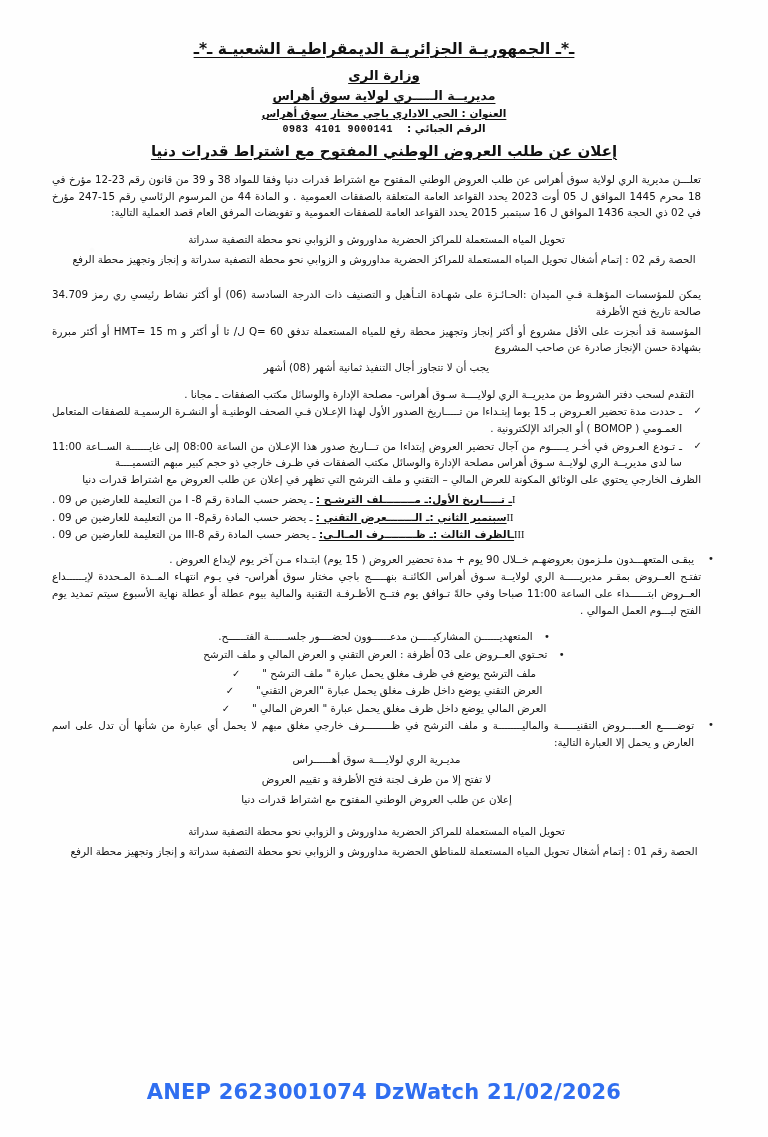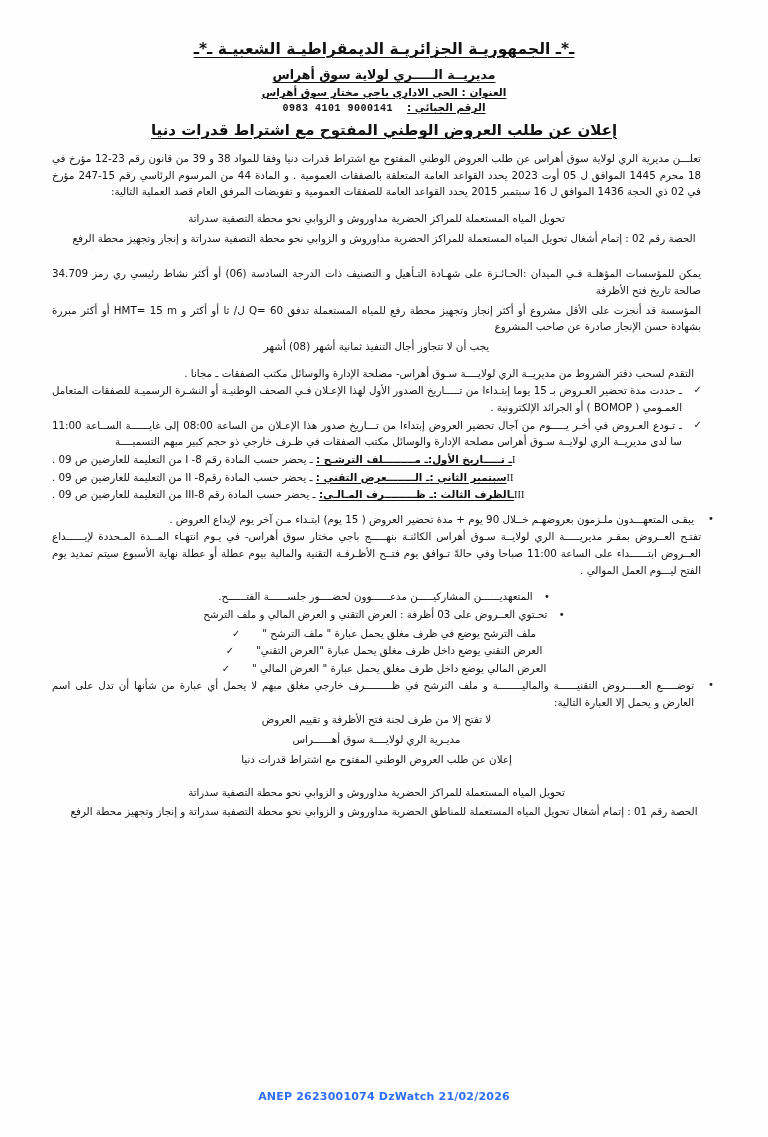--- a/index.html
+++ b/index.html
@@ -75,21 +75,20 @@
     font-size: 10.5px;
     font-weight: bold;
     margin: 0 0 7px 0;
     display: flex;
     justify-content: center;
     align-items: baseline;
     gap: 14px;
     direction: rtl;
   }
   .hdr-fiscal .lbl {
-    text-decoration: underline;
     text-underline-offset: 2px;
   }
   .hdr-fiscal .num {
     direction: ltr;
     font-family: Liberation Mono, monospace;
     font-size: 10px;
     letter-spacing: 0.5px;
   }
   .hdr-title {
     font-size: 15px;
@@ -200,34 +199,35 @@
     left: 0;
     right: 0;
     bottom: 33px;
     text-align: center;
   }
   .footer .anep {
     display: inline-block;
     direction: ltr;
     color: #2f6ef0;
     font-weight: bold;
-    font-size: 11px;
+    font-size: 21px;
     letter-spacing: 0.2px;
     font-family: "DejaVu Sans", "Liberation Sans", sans-serif;
   }
 </style>
 </head>
 <body>
 
 <div class="page">
 
   <div class="scanbody">
 
     <div class="hdr">
       <div class="hdr-line1">ـ*ـ الجمهوريـة الجزائريـة الديمقراطيـة الشعبيـة ـ*ـ</div>
+      <div class="hdr-line2">وزارة الري</div>
       <div class="hdr-line3">مديريــة الـــــري لولاية سوق أهراس</div>
       <div class="hdr-line4">العنوان :  الحي الاداري باجي مختار سوق أهراس</div>
       <div class="hdr-fiscal">
         <span class="lbl">الرقم الجبائي :</span>
         <span class="num">0983 4101 9000141</span>
       </div>
       <div class="hdr-title">إعلان  عن طلب العروض الوطني المفتوح مع اشتراط قدرات دنيا</div>
     </div>
 
     <div class="para jl">تعلـــن مديرية الري لولاية سوق أهراس عن طلب العروض الوطني المفتوح مع اشتراط قدرات دنيا  وفقا للمواد 38 و 39 من قانون رقم 23-12 مؤرخ في 18 محرم 1445 الموافق ل 05 أوت 2023 يحدد القواعد العامة المتعلقة بالصفقات العمومية . و المادة 44 من المرسوم الرئاسي رقم 15-247 مؤرخ في 02 ذي الحجة 1436 الموافق ل 16 سبتمبر 2015 يحدد القواعد العامة للصفقات العمومية و تفويضات المرفق  العام قصد العملية التالية:</div>
@@ -255,20 +255,21 @@
       <li>
         <span class="mk">✓</span>
         <span>ـ حددت مدة تحضير العـروض بـ 15 يوما إبتـداءا من تـــــاريخ الصدور الأول لهذا الإعـلان فـي الصحف الوطنيـة أو  النشـرة الرسميـة للصفقات المتعامل العمـومي ( BOMOP ) أو الجرائد الإلكترونية .</span>
       </li>
       <li>
         <span class="mk">✓</span>
         <span>ـ تـودع العـروض في أخـر يـــــوم من آجال تحضير العروض إبتداءا من  تـــاريخ صدور هذا الإعـلان  من الساعة 08:00 إلى غايــــــة الســاعة  11:00 سا لدى مديريــة الري  لولايــة سـوق أهراس مصلحة الإدارة والوسائل مكتب الصفقات  في ظـرف خارجي ذو حجم كبير مبهم التسميــــة</span>
       </li>
     </ul>
 
+    <div class="para jl tight">الظرف الخارجي يحتوي على الوثائق المكونة للعرض المالي – التقني و ملف الترشح التي تظهر في إعلان عن طلب العروض مع اشتراط قدرات دنيا</div>
 
     <div>
       <div class="env-row">
         <span class="rom">I</span><span class="u">ـ تـــــاريخ الأول:</span><span class="u stretch">ـ مـــــــــلف الترشـح :</span>
         <span>ـ يحضر حسب المادة رقم 8- I من التعليمة للعارضين ص 09 .</span>
       </div>
       <div class="env-row">
         <span class="rom">II</span><span class="u">سبتمبر الثاني :</span><span class="u stretch">ـ الــــــــعرض التقني :</span>
         <span>ـ يحضر حسب المادة رقم8- II من التعليمة للعارضين ص 09 .</span>
       </div>
@@ -317,22 +318,22 @@
       </div>
     </div>
 
     <ul class="items">
       <li>
         <span class="mk">•</span>
         <span>توضـــــع العـــــروض التقنيــــــة والماليــــــــة و ملف الترشح  في ظـــــــــرف خارجي مغلق مبهم لا يحمل أي عبارة من شأنها أن تدل على اسم العارض و  يحمل إلا العبارة التالية:</span>
       </li>
     </ul>
 
+    <div class="para ctr">مديـرية الري لولايــــة سوق أهــــــراس</div>
     <div class="para ctr">لا تفتح إلا من طرف لجنة فتح الأظرفة و تقييم العروض</div>
-    <div class="para ctr">مديـرية الري لولايــــة سوق أهــــــراس</div>
     <div class="para ctr">إعلان عن طلب العروض الوطني المفتوح مع اشتراط قدرات دنيا</div>
 
     <div class="spacer-m"></div>
 
     <div class="para ctr">تحويل المياه المستعملة للمراكز الحضرية مداوروش و الزوابي نحو محطة التصفية سدراتة</div>
     <div class="lot">الحصة رقم 01 : إتمام أشغال تحويل المياه المستعملة للمناطق الحضرية مداوروش و الزوابي نحو محطة التصفية  سدراتة و إنجاز وتجهيز محطة الرفع</div>
 
   </div>
 
   <div class="footer">

